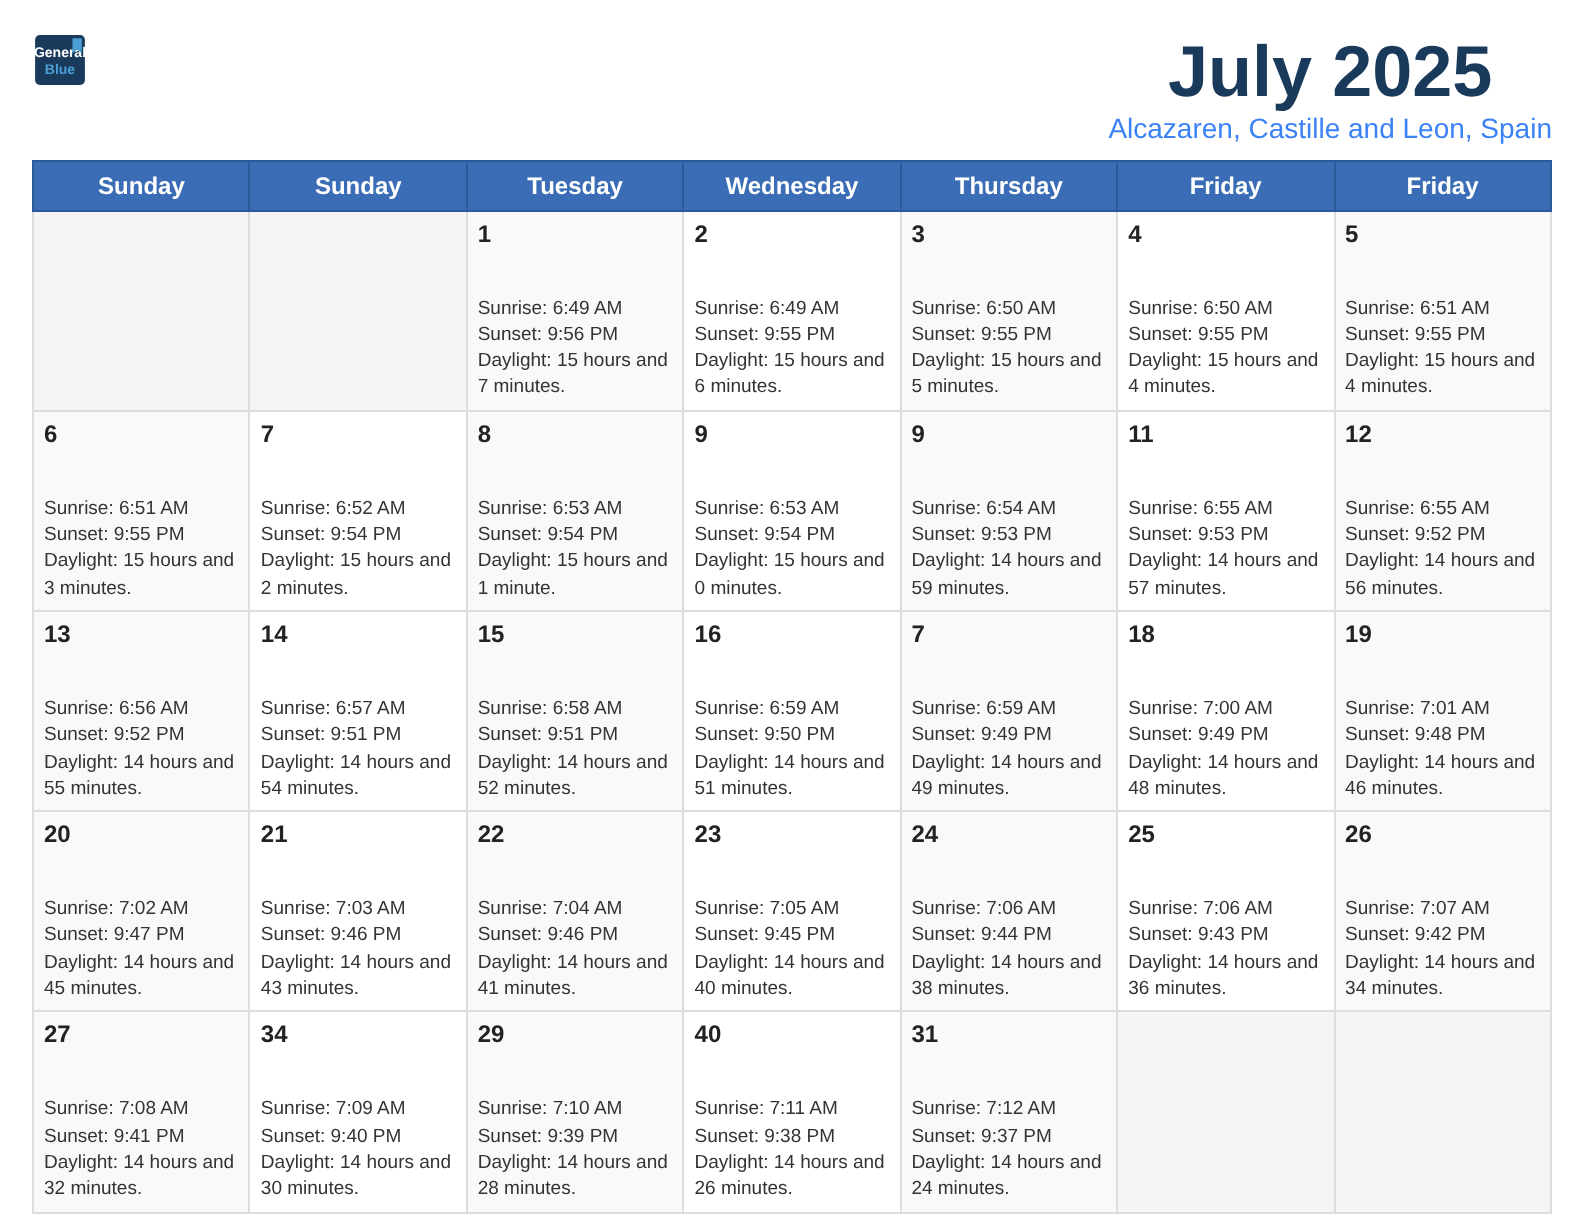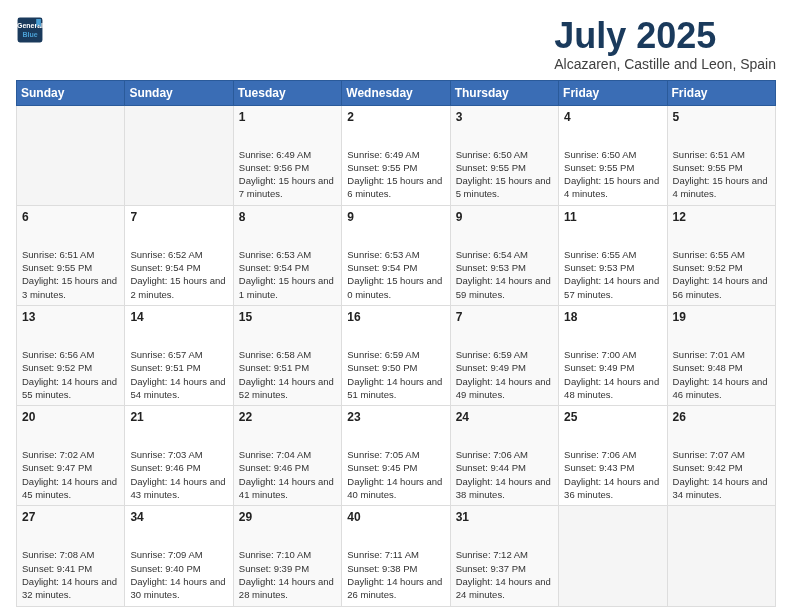--- a/index.html
+++ b/index.html
@@ -18,43 +18,43 @@
     }
     .logo {
       display: flex;
       align-items: center;
       gap: 4px;
     }
     .logo-icon {
       width: 28px;
       height: 28px;
     }
-    .title-block { text-align: left; }
+    .title-block { text-align: center; }
     .month-title {
       font-size: 36px;
       font-weight: bold;
       color: #1a3a5c;
       line-height: 1.1;
     }
     .location {
       font-size: 14px;
-      color: #404040;
+      color: #3b82f6;
     }
     .calendar {
       width: 100%;
       border-collapse: collapse;
       border: 1px solid #ccc;
     }
     .calendar th {
       background: #3a6db5;
       color: #fff;
       font-size: 12px;
       font-weight: bold;
       padding: 5px 4px;
-      text-align: left;
+      text-align: center;
       border: 1px solid #2a5a9a;
     }
     .calendar td {
       vertical-align: top;
       border: 1px solid #ddd;
       padding: 4px 5px;
       width: 107px;
       min-height: 80px;
       font-size: 10px;
       color: #333;

